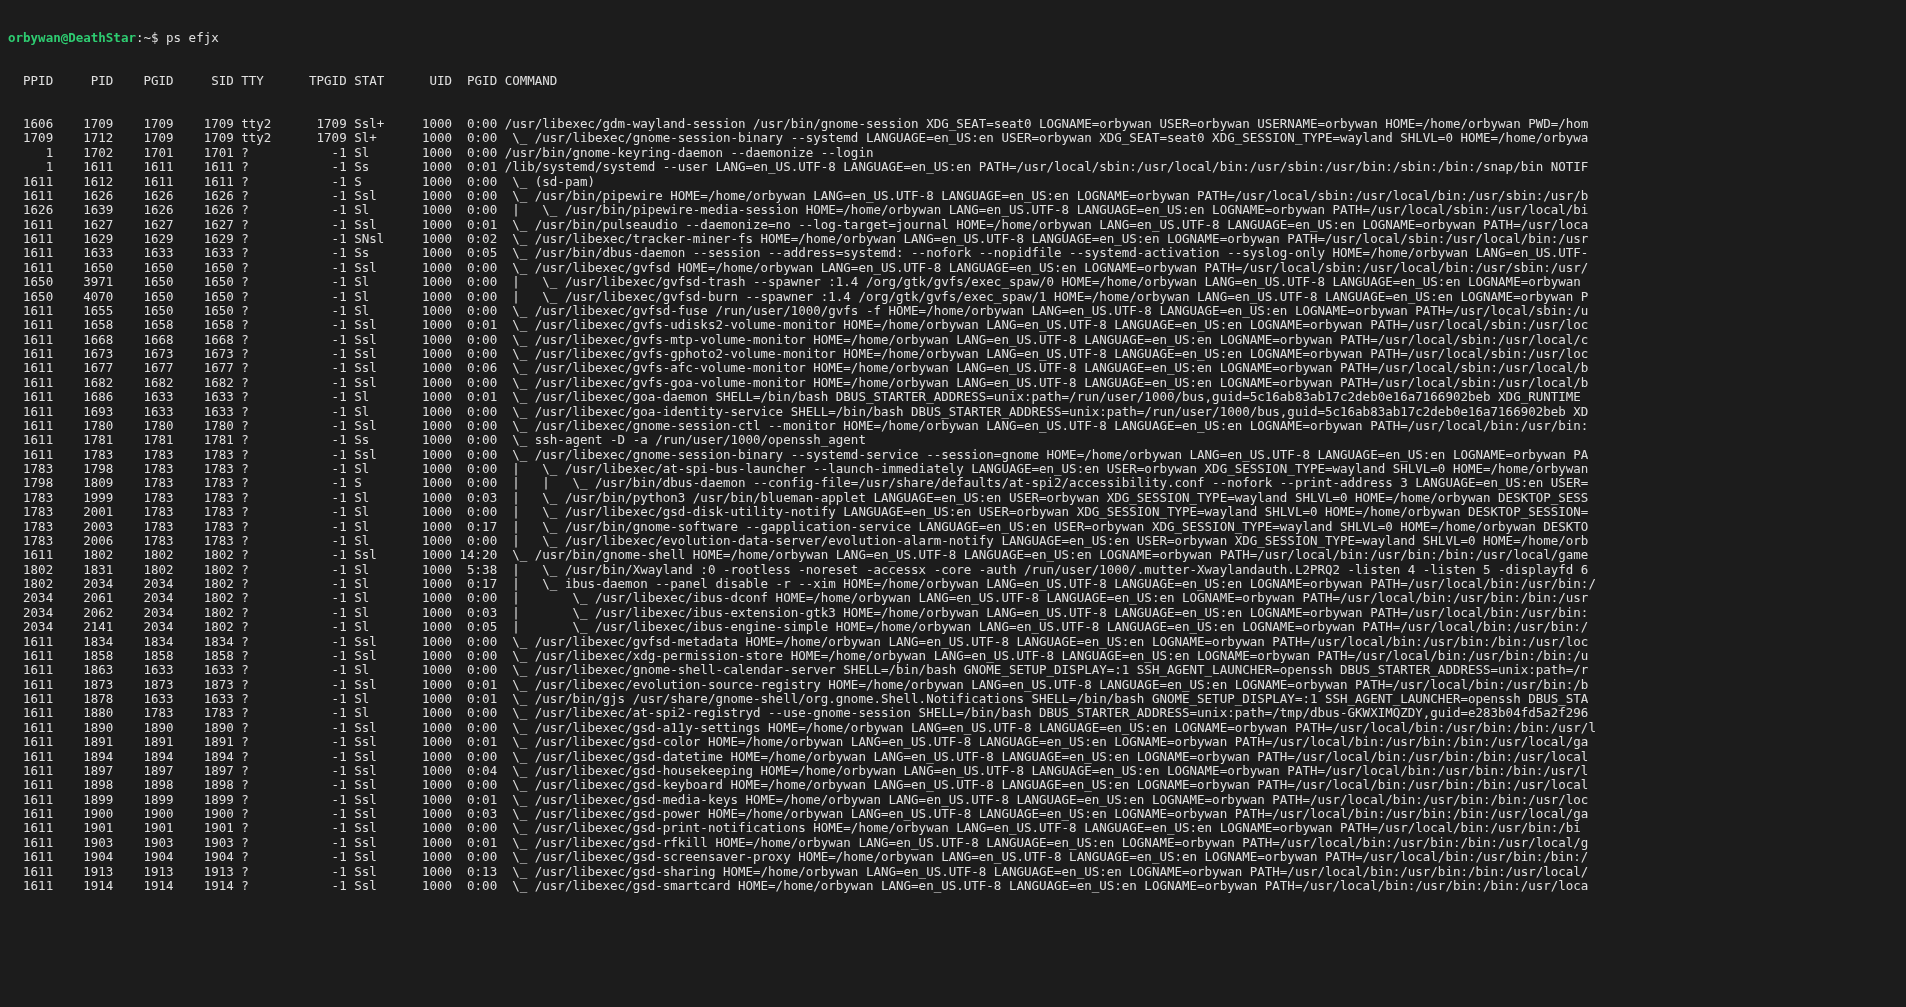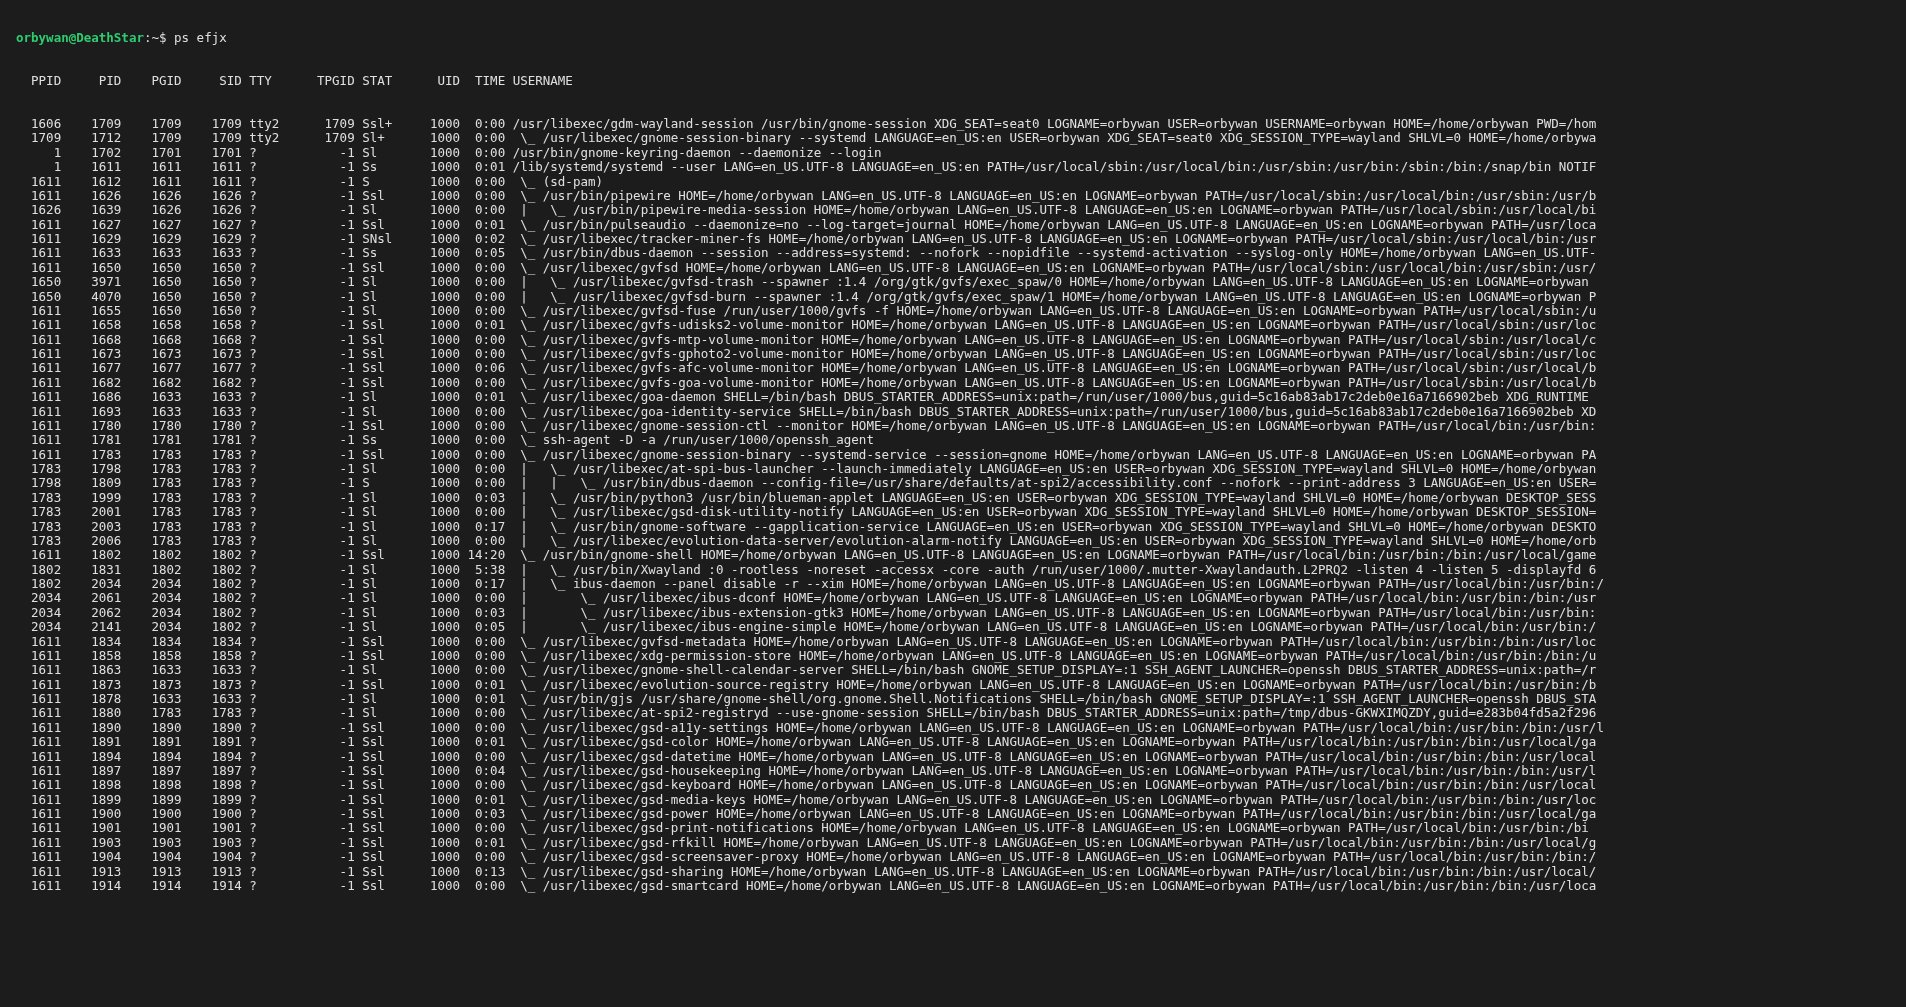--- a/index.html
+++ b/index.html
@@ -1,21 +1,21 @@
 <!DOCTYPE html>
 <html><head>
 <meta charset="utf-8">
 <style>
   html,body{margin:0;padding:0;background:#1c1c1c;color:#e0e0e0;font-family:"DejaVu Sans Mono","Liberation Mono",monospace;font-size:12.5px;line-height:1.15;overflow:hidden}
-  #term{padding:2px 16px;white-space:pre}
+  #term{padding:2px 8px;white-space:pre}
   .prompt-user{color:#2ecc71;font-weight:bold}
   .prompt-sep{color:#e0e0e0}
   .prompt-cmd{color:#e0e0e0}
   .row{white-space:pre}
 </style>
 </head>
 <body>
 
 <div id="term">
   <div class="row"><span class="prompt-user">orbywan@DeathStar</span><span class="prompt-sep">:~$ </span><span class="prompt-cmd">ps efjx</span></div>
-  <div class="row" id="header-row">  PPID     PID    PGID     SID TTY      TPGID STAT      UID  TIME USERNAME</div>
+  <div class="row" id="header-row">  PPID     PID    PGID     SID TTY      TPGID STAT      UID  PGID COMMAND</div>
   <div id="rows"><div class="row">  1606    1709    1709    1709 tty2      1709 Ssl+     1000  0:00 /usr/libexec/gdm-wayland-session /usr/bin/gnome-session XDG_SEAT=seat0 LOGNAME=orbywan USER=orbywan USERNAME=orbywan HOME=/home/orbywan PWD=/hom</div><div class="row">  1709    1712    1709    1709 tty2      1709 Sl+      1000  0:00  \_ /usr/libexec/gnome-session-binary --systemd LANGUAGE=en_US:en USER=orbywan XDG_SEAT=seat0 XDG_SESSION_TYPE=wayland SHLVL=0 HOME=/home/orbywa</div><div class="row">     1    1702    1701    1701 ?           -1 Sl       1000  0:00 /usr/bin/gnome-keyring-daemon --daemonize --login</div><div class="row">     1    1611    1611    1611 ?           -1 Ss       1000  0:01 /lib/systemd/systemd --user LANG=en_US.UTF-8 LANGUAGE=en_US:en PATH=/usr/local/sbin:/usr/local/bin:/usr/sbin:/usr/bin:/sbin:/bin:/snap/bin NOTIF</div><div class="row">  1611    1612    1611    1611 ?           -1 S        1000  0:00  \_ (sd-pam)</div><div class="row">  1611    1626    1626    1626 ?           -1 Ssl      1000  0:00  \_ /usr/bin/pipewire HOME=/home/orbywan LANG=en_US.UTF-8 LANGUAGE=en_US:en LOGNAME=orbywan PATH=/usr/local/sbin:/usr/local/bin:/usr/sbin:/usr/b</div><div class="row">  1626    1639    1626    1626 ?           -1 Sl       1000  0:00  |   \_ /usr/bin/pipewire-media-session HOME=/home/orbywan LANG=en_US.UTF-8 LANGUAGE=en_US:en LOGNAME=orbywan PATH=/usr/local/sbin:/usr/local/bi</div><div class="row">  1611    1627    1627    1627 ?           -1 Ssl      1000  0:01  \_ /usr/bin/pulseaudio --daemonize=no --log-target=journal HOME=/home/orbywan LANG=en_US.UTF-8 LANGUAGE=en_US:en LOGNAME=orbywan PATH=/usr/loca</div><div class="row">  1611    1629    1629    1629 ?           -1 SNsl     1000  0:02  \_ /usr/libexec/tracker-miner-fs HOME=/home/orbywan LANG=en_US.UTF-8 LANGUAGE=en_US:en LOGNAME=orbywan PATH=/usr/local/sbin:/usr/local/bin:/usr</div><div class="row">  1611    1633    1633    1633 ?           -1 Ss       1000  0:05  \_ /usr/bin/dbus-daemon --session --address=systemd: --nofork --nopidfile --systemd-activation --syslog-only HOME=/home/orbywan LANG=en_US.UTF-</div><div class="row">  1611    1650    1650    1650 ?           -1 Ssl      1000  0:00  \_ /usr/libexec/gvfsd HOME=/home/orbywan LANG=en_US.UTF-8 LANGUAGE=en_US:en LOGNAME=orbywan PATH=/usr/local/sbin:/usr/local/bin:/usr/sbin:/usr/</div><div class="row">  1650    3971    1650    1650 ?           -1 Sl       1000  0:00  |   \_ /usr/libexec/gvfsd-trash --spawner :1.4 /org/gtk/gvfs/exec_spaw/0 HOME=/home/orbywan LANG=en_US.UTF-8 LANGUAGE=en_US:en LOGNAME=orbywan</div><div class="row">  1650    4070    1650    1650 ?           -1 Sl       1000  0:00  |   \_ /usr/libexec/gvfsd-burn --spawner :1.4 /org/gtk/gvfs/exec_spaw/1 HOME=/home/orbywan LANG=en_US.UTF-8 LANGUAGE=en_US:en LOGNAME=orbywan P</div><div class="row">  1611    1655    1650    1650 ?           -1 Sl       1000  0:00  \_ /usr/libexec/gvfsd-fuse /run/user/1000/gvfs -f HOME=/home/orbywan LANG=en_US.UTF-8 LANGUAGE=en_US:en LOGNAME=orbywan PATH=/usr/local/sbin:/u</div><div class="row">  1611    1658    1658    1658 ?           -1 Ssl      1000  0:01  \_ /usr/libexec/gvfs-udisks2-volume-monitor HOME=/home/orbywan LANG=en_US.UTF-8 LANGUAGE=en_US:en LOGNAME=orbywan PATH=/usr/local/sbin:/usr/loc</div><div class="row">  1611    1668    1668    1668 ?           -1 Ssl      1000  0:00  \_ /usr/libexec/gvfs-mtp-volume-monitor HOME=/home/orbywan LANG=en_US.UTF-8 LANGUAGE=en_US:en LOGNAME=orbywan PATH=/usr/local/sbin:/usr/local/c</div><div class="row">  1611    1673    1673    1673 ?           -1 Ssl      1000  0:00  \_ /usr/libexec/gvfs-gphoto2-volume-monitor HOME=/home/orbywan LANG=en_US.UTF-8 LANGUAGE=en_US:en LOGNAME=orbywan PATH=/usr/local/sbin:/usr/loc</div><div class="row">  1611    1677    1677    1677 ?           -1 Ssl      1000  0:06  \_ /usr/libexec/gvfs-afc-volume-monitor HOME=/home/orbywan LANG=en_US.UTF-8 LANGUAGE=en_US:en LOGNAME=orbywan PATH=/usr/local/sbin:/usr/local/b</div><div class="row">  1611    1682    1682    1682 ?           -1 Ssl      1000  0:00  \_ /usr/libexec/gvfs-goa-volume-monitor HOME=/home/orbywan LANG=en_US.UTF-8 LANGUAGE=en_US:en LOGNAME=orbywan PATH=/usr/local/sbin:/usr/local/b</div><div class="row">  1611    1686    1633    1633 ?           -1 Sl       1000  0:01  \_ /usr/libexec/goa-daemon SHELL=/bin/bash DBUS_STARTER_ADDRESS=unix:path=/run/user/1000/bus,guid=5c16ab83ab17c2deb0e16a7166902beb XDG_RUNTIME</div><div class="row">  1611    1693    1633    1633 ?           -1 Sl       1000  0:00  \_ /usr/libexec/goa-identity-service SHELL=/bin/bash DBUS_STARTER_ADDRESS=unix:path=/run/user/1000/bus,guid=5c16ab83ab17c2deb0e16a7166902beb XD</div><div class="row">  1611    1780    1780    1780 ?           -1 Ssl      1000  0:00  \_ /usr/libexec/gnome-session-ctl --monitor HOME=/home/orbywan LANG=en_US.UTF-8 LANGUAGE=en_US:en LOGNAME=orbywan PATH=/usr/local/bin:/usr/bin:</div><div class="row">  1611    1781    1781    1781 ?           -1 Ss       1000  0:00  \_ ssh-agent -D -a /run/user/1000/openssh_agent</div><div class="row">  1611    1783    1783    1783 ?           -1 Ssl      1000  0:00  \_ /usr/libexec/gnome-session-binary --systemd-service --session=gnome HOME=/home/orbywan LANG=en_US.UTF-8 LANGUAGE=en_US:en LOGNAME=orbywan PA</div><div class="row">  1783    1798    1783    1783 ?           -1 Sl       1000  0:00  |   \_ /usr/libexec/at-spi-bus-launcher --launch-immediately LANGUAGE=en_US:en USER=orbywan XDG_SESSION_TYPE=wayland SHLVL=0 HOME=/home/orbywan</div><div class="row">  1798    1809    1783    1783 ?           -1 S        1000  0:00  |   |   \_ /usr/bin/dbus-daemon --config-file=/usr/share/defaults/at-spi2/accessibility.conf --nofork --print-address 3 LANGUAGE=en_US:en USER=</div><div class="row">  1783    1999    1783    1783 ?           -1 Sl       1000  0:03  |   \_ /usr/bin/python3 /usr/bin/blueman-applet LANGUAGE=en_US:en USER=orbywan XDG_SESSION_TYPE=wayland SHLVL=0 HOME=/home/orbywan DESKTOP_SESS</div><div class="row">  1783    2001    1783    1783 ?           -1 Sl       1000  0:00  |   \_ /usr/libexec/gsd-disk-utility-notify LANGUAGE=en_US:en USER=orbywan XDG_SESSION_TYPE=wayland SHLVL=0 HOME=/home/orbywan DESKTOP_SESSION=</div><div class="row">  1783    2003    1783    1783 ?           -1 Sl       1000  0:17  |   \_ /usr/bin/gnome-software --gapplication-service LANGUAGE=en_US:en USER=orbywan XDG_SESSION_TYPE=wayland SHLVL=0 HOME=/home/orbywan DESKTO</div><div class="row">  1783    2006    1783    1783 ?           -1 Sl       1000  0:00  |   \_ /usr/libexec/evolution-data-server/evolution-alarm-notify LANGUAGE=en_US:en USER=orbywan XDG_SESSION_TYPE=wayland SHLVL=0 HOME=/home/orb</div><div class="row">  1611    1802    1802    1802 ?           -1 Ssl      1000 14:20  \_ /usr/bin/gnome-shell HOME=/home/orbywan LANG=en_US.UTF-8 LANGUAGE=en_US:en LOGNAME=orbywan PATH=/usr/local/bin:/usr/bin:/bin:/usr/local/game</div><div class="row">  1802    1831    1802    1802 ?           -1 Sl       1000  5:38  |   \_ /usr/bin/Xwayland :0 -rootless -noreset -accessx -core -auth /run/user/1000/.mutter-Xwaylandauth.L2PRQ2 -listen 4 -listen 5 -displayfd 6</div><div class="row">  1802    2034    2034    1802 ?           -1 Sl       1000  0:17  |   \_ ibus-daemon --panel disable -r --xim HOME=/home/orbywan LANG=en_US.UTF-8 LANGUAGE=en_US:en LOGNAME=orbywan PATH=/usr/local/bin:/usr/bin:/</div><div class="row">  2034    2061    2034    1802 ?           -1 Sl       1000  0:00  |       \_ /usr/libexec/ibus-dconf HOME=/home/orbywan LANG=en_US.UTF-8 LANGUAGE=en_US:en LOGNAME=orbywan PATH=/usr/local/bin:/usr/bin:/bin:/usr</div><div class="row">  2034    2062    2034    1802 ?           -1 Sl       1000  0:03  |       \_ /usr/libexec/ibus-extension-gtk3 HOME=/home/orbywan LANG=en_US.UTF-8 LANGUAGE=en_US:en LOGNAME=orbywan PATH=/usr/local/bin:/usr/bin:</div><div class="row">  2034    2141    2034    1802 ?           -1 Sl       1000  0:05  |       \_ /usr/libexec/ibus-engine-simple HOME=/home/orbywan LANG=en_US.UTF-8 LANGUAGE=en_US:en LOGNAME=orbywan PATH=/usr/local/bin:/usr/bin:/</div><div class="row">  1611    1834    1834    1834 ?           -1 Ssl      1000  0:00  \_ /usr/libexec/gvfsd-metadata HOME=/home/orbywan LANG=en_US.UTF-8 LANGUAGE=en_US:en LOGNAME=orbywan PATH=/usr/local/bin:/usr/bin:/bin:/usr/loc</div><div class="row">  1611    1858    1858    1858 ?           -1 Ssl      1000  0:00  \_ /usr/libexec/xdg-permission-store HOME=/home/orbywan LANG=en_US.UTF-8 LANGUAGE=en_US:en LOGNAME=orbywan PATH=/usr/local/bin:/usr/bin:/bin:/u</div><div class="row">  1611    1863    1633    1633 ?           -1 Sl       1000  0:00  \_ /usr/libexec/gnome-shell-calendar-server SHELL=/bin/bash GNOME_SETUP_DISPLAY=:1 SSH_AGENT_LAUNCHER=openssh DBUS_STARTER_ADDRESS=unix:path=/r</div><div class="row">  1611    1873    1873    1873 ?           -1 Ssl      1000  0:01  \_ /usr/libexec/evolution-source-registry HOME=/home/orbywan LANG=en_US.UTF-8 LANGUAGE=en_US:en LOGNAME=orbywan PATH=/usr/local/bin:/usr/bin:/b</div><div class="row">  1611    1878    1633    1633 ?           -1 Sl       1000  0:01  \_ /usr/bin/gjs /usr/share/gnome-shell/org.gnome.Shell.Notifications SHELL=/bin/bash GNOME_SETUP_DISPLAY=:1 SSH_AGENT_LAUNCHER=openssh DBUS_STA</div><div class="row">  1611    1880    1783    1783 ?           -1 Sl       1000  0:00  \_ /usr/libexec/at-spi2-registryd --use-gnome-session SHELL=/bin/bash DBUS_STARTER_ADDRESS=unix:path=/tmp/dbus-GKWXIMQZDY,guid=e283b04fd5a2f296</div><div class="row">  1611    1890    1890    1890 ?           -1 Ssl      1000  0:00  \_ /usr/libexec/gsd-a11y-settings HOME=/home/orbywan LANG=en_US.UTF-8 LANGUAGE=en_US:en LOGNAME=orbywan PATH=/usr/local/bin:/usr/bin:/bin:/usr/l</div><div class="row">  1611    1891    1891    1891 ?           -1 Ssl      1000  0:01  \_ /usr/libexec/gsd-color HOME=/home/orbywan LANG=en_US.UTF-8 LANGUAGE=en_US:en LOGNAME=orbywan PATH=/usr/local/bin:/usr/bin:/bin:/usr/local/ga</div><div class="row">  1611    1894    1894    1894 ?           -1 Ssl      1000  0:00  \_ /usr/libexec/gsd-datetime HOME=/home/orbywan LANG=en_US.UTF-8 LANGUAGE=en_US:en LOGNAME=orbywan PATH=/usr/local/bin:/usr/bin:/bin:/usr/local</div><div class="row">  1611    1897    1897    1897 ?           -1 Ssl      1000  0:04  \_ /usr/libexec/gsd-housekeeping HOME=/home/orbywan LANG=en_US.UTF-8 LANGUAGE=en_US:en LOGNAME=orbywan PATH=/usr/local/bin:/usr/bin:/bin:/usr/l</div><div class="row">  1611    1898    1898    1898 ?           -1 Ssl      1000  0:00  \_ /usr/libexec/gsd-keyboard HOME=/home/orbywan LANG=en_US.UTF-8 LANGUAGE=en_US:en LOGNAME=orbywan PATH=/usr/local/bin:/usr/bin:/bin:/usr/local</div><div class="row">  1611    1899    1899    1899 ?           -1 Ssl      1000  0:01  \_ /usr/libexec/gsd-media-keys HOME=/home/orbywan LANG=en_US.UTF-8 LANGUAGE=en_US:en LOGNAME=orbywan PATH=/usr/local/bin:/usr/bin:/bin:/usr/loc</div><div class="row">  1611    1900    1900    1900 ?           -1 Ssl      1000  0:03  \_ /usr/libexec/gsd-power HOME=/home/orbywan LANG=en_US.UTF-8 LANGUAGE=en_US:en LOGNAME=orbywan PATH=/usr/local/bin:/usr/bin:/bin:/usr/local/ga</div><div class="row">  1611    1901    1901    1901 ?           -1 Ssl      1000  0:00  \_ /usr/libexec/gsd-print-notifications HOME=/home/orbywan LANG=en_US.UTF-8 LANGUAGE=en_US:en LOGNAME=orbywan PATH=/usr/local/bin:/usr/bin:/bi</div><div class="row">  1611    1903    1903    1903 ?           -1 Ssl      1000  0:01  \_ /usr/libexec/gsd-rfkill HOME=/home/orbywan LANG=en_US.UTF-8 LANGUAGE=en_US:en LOGNAME=orbywan PATH=/usr/local/bin:/usr/bin:/bin:/usr/local/g</div><div class="row">  1611    1904    1904    1904 ?           -1 Ssl      1000  0:00  \_ /usr/libexec/gsd-screensaver-proxy HOME=/home/orbywan LANG=en_US.UTF-8 LANGUAGE=en_US:en LOGNAME=orbywan PATH=/usr/local/bin:/usr/bin:/bin:/</div><div class="row">  1611    1913    1913    1913 ?           -1 Ssl      1000  0:13  \_ /usr/libexec/gsd-sharing HOME=/home/orbywan LANG=en_US.UTF-8 LANGUAGE=en_US:en LOGNAME=orbywan PATH=/usr/local/bin:/usr/bin:/bin:/usr/local/</div><div class="row">  1611    1914    1914    1914 ?           -1 Ssl      1000  0:00  \_ /usr/libexec/gsd-smartcard HOME=/home/orbywan LANG=en_US.UTF-8 LANGUAGE=en_US:en LOGNAME=orbywan PATH=/usr/local/bin:/usr/bin:/bin:/usr/loca</div></div>
 </div>
 
 </body></html>

